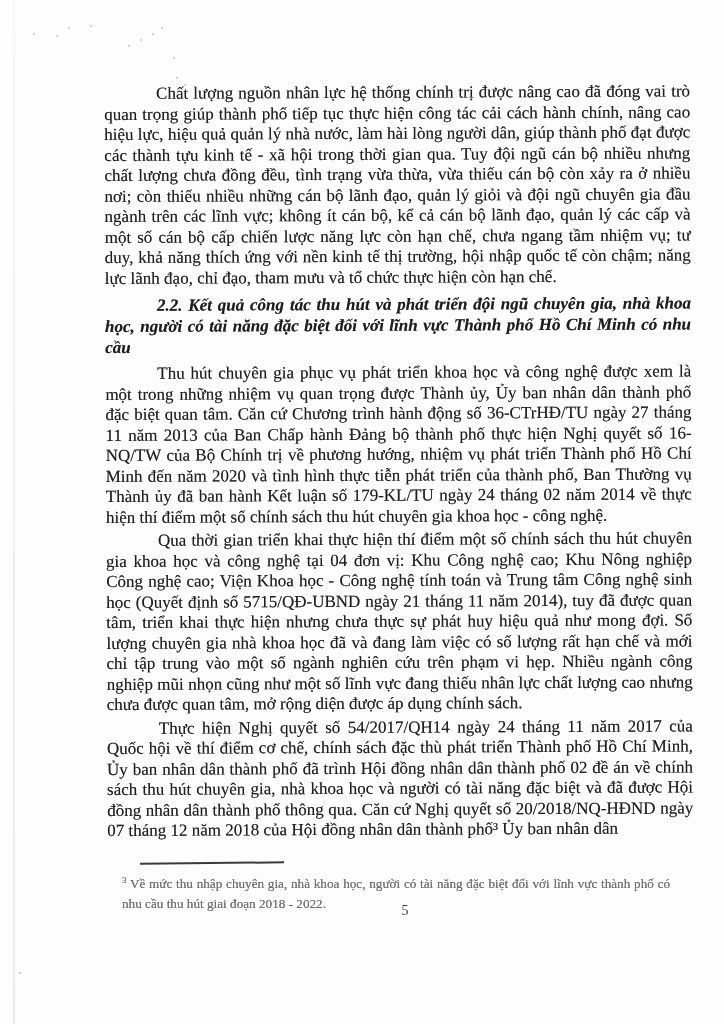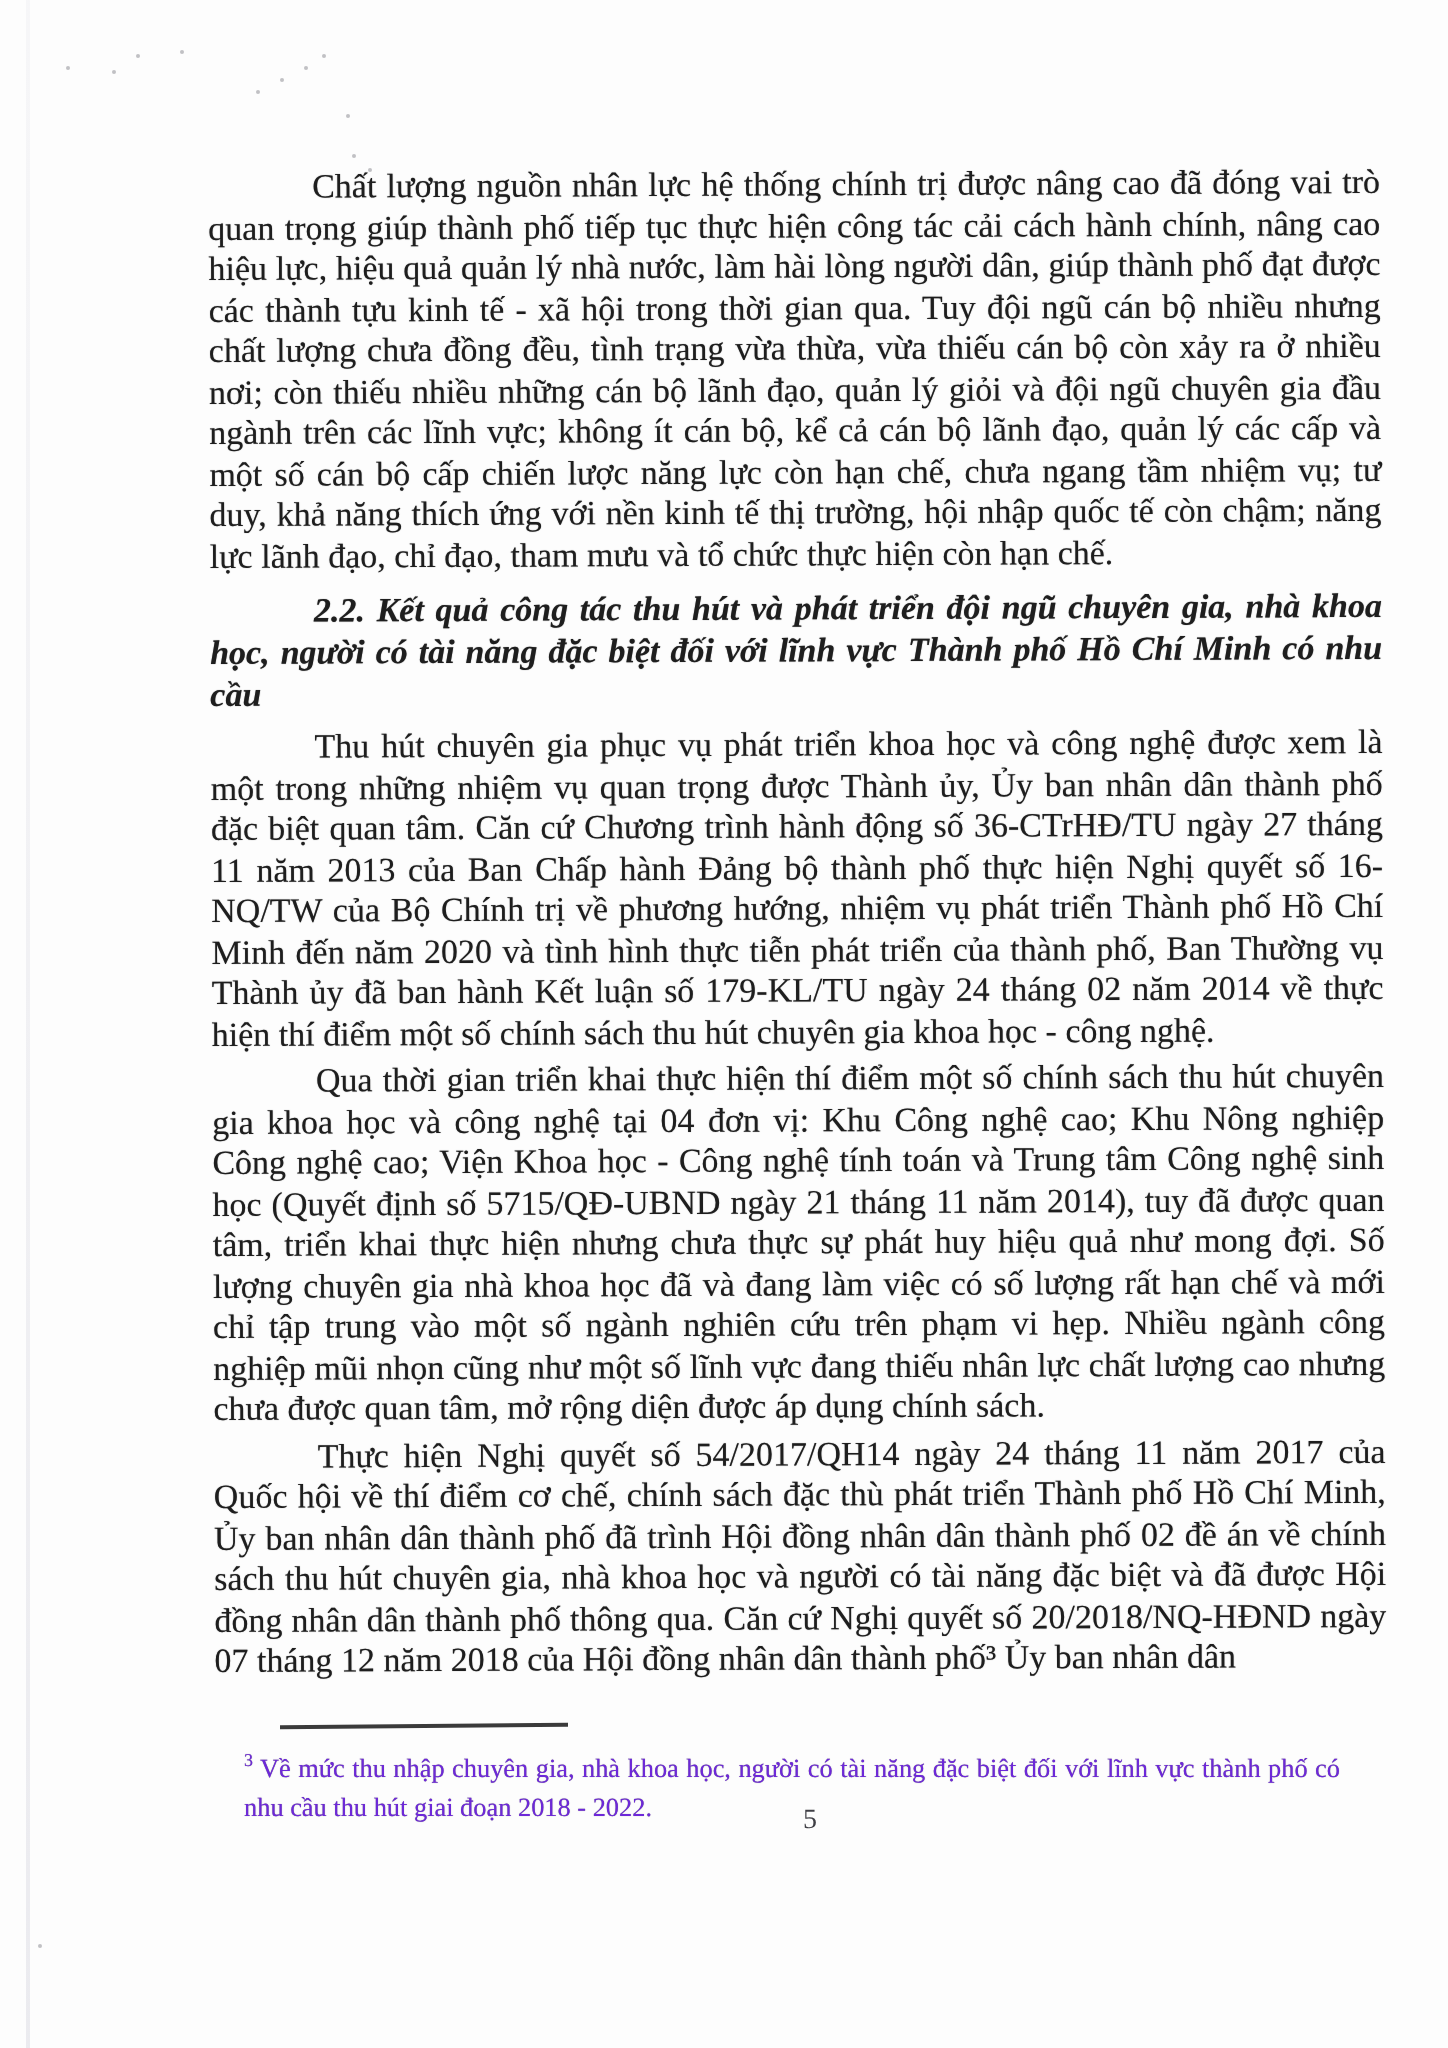--- a/index.html
+++ b/index.html
@@ -51,21 +51,21 @@
     position: absolute; left: 18px; top: 4px;
     width: 144px; height: 2px;
     background: #3b3b3b;
     transform: rotate(-0.5deg);
   }
   .fn-text {
     margin: 12px 0 0 0;
     width: 548px;
     font-size: 13.2px; line-height: 20px;
     text-align: justify;
-    color: #6d28d9;
+    color: #737373;
     text-shadow: 0 0 .4px rgba(0,0,0,.5);
   }
   .fn-text sup { font-size: 9px; }
   .page-number {
     position: absolute; left: 380px; top: 903px;
     width: 50px; height: 26px;
     text-align: center;
     font-size: 14px; color: #3f3f45;
     background: #fdfdfd;
   }

